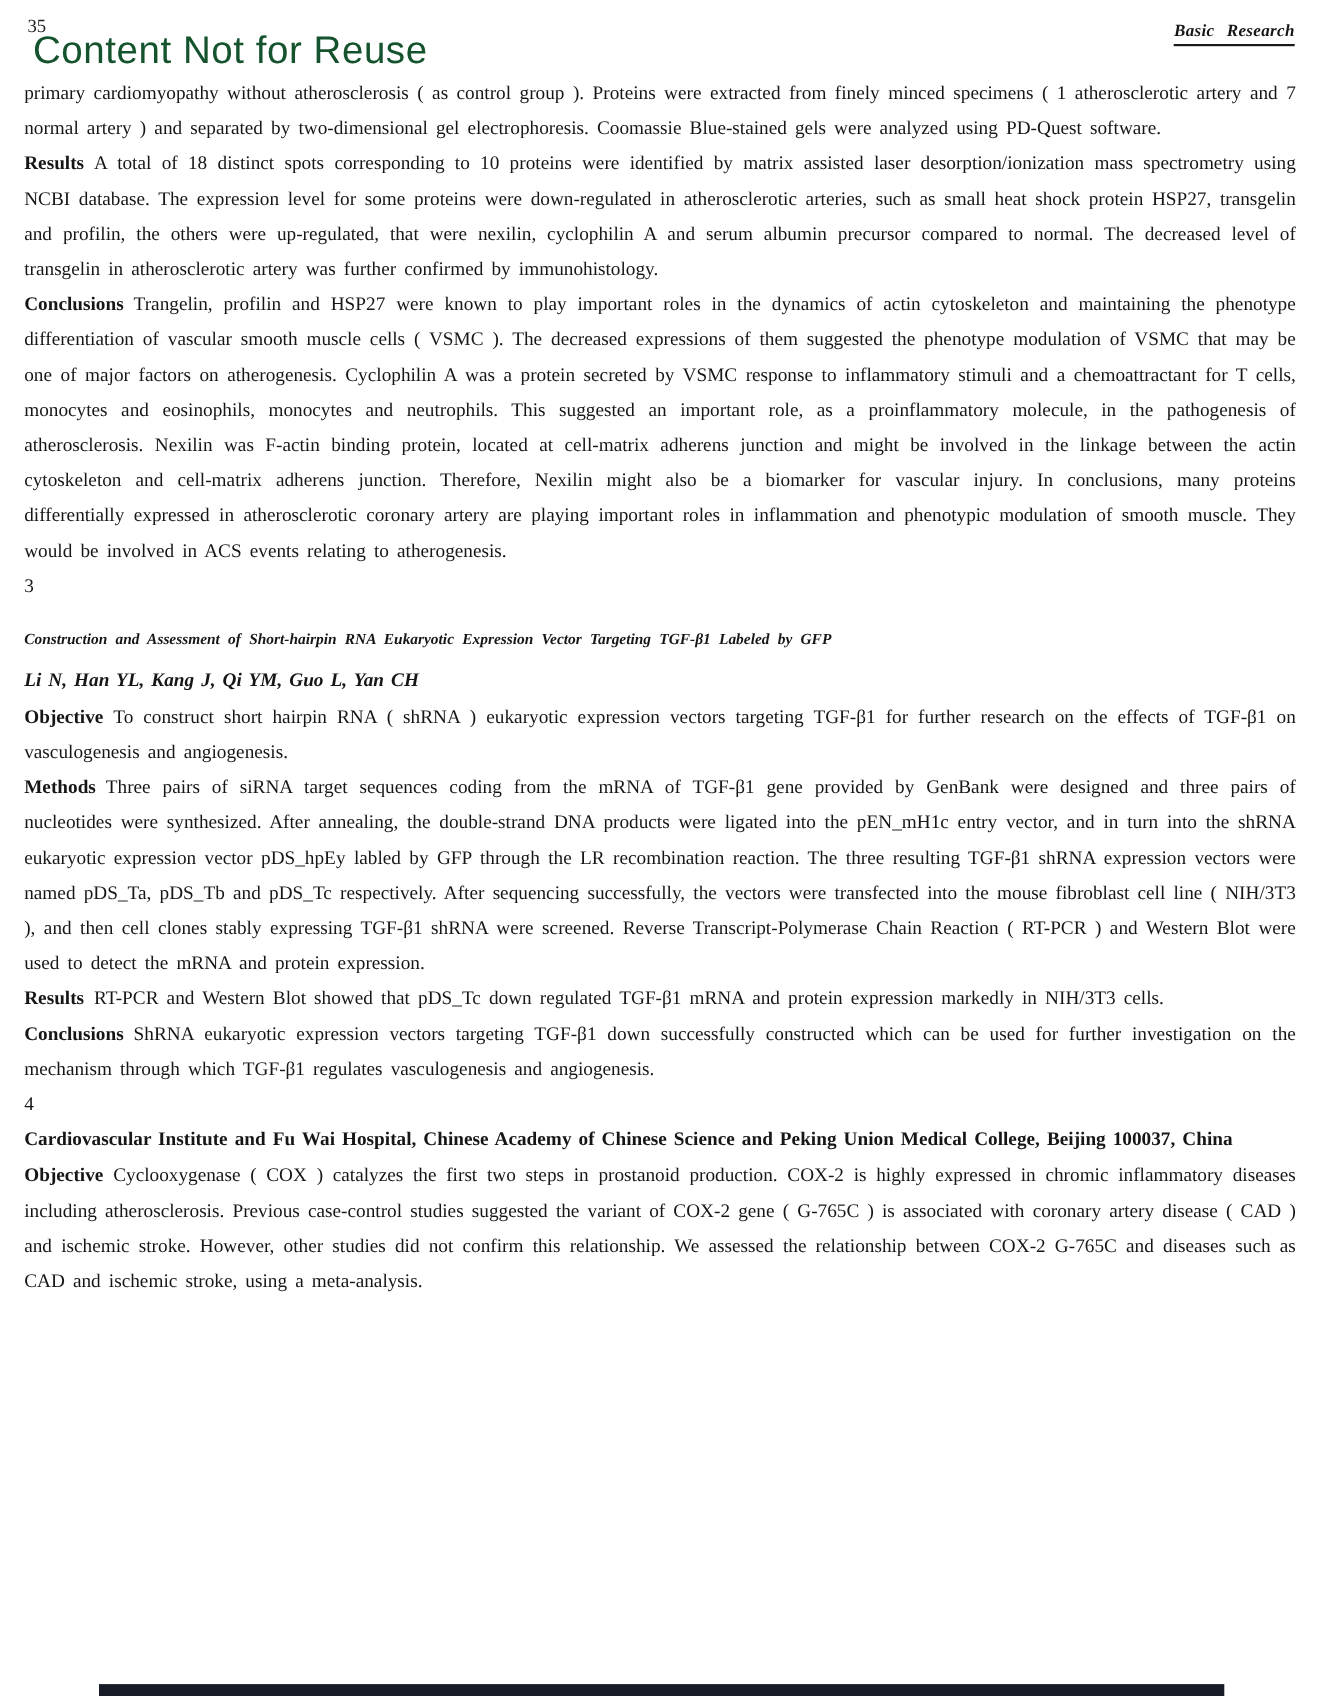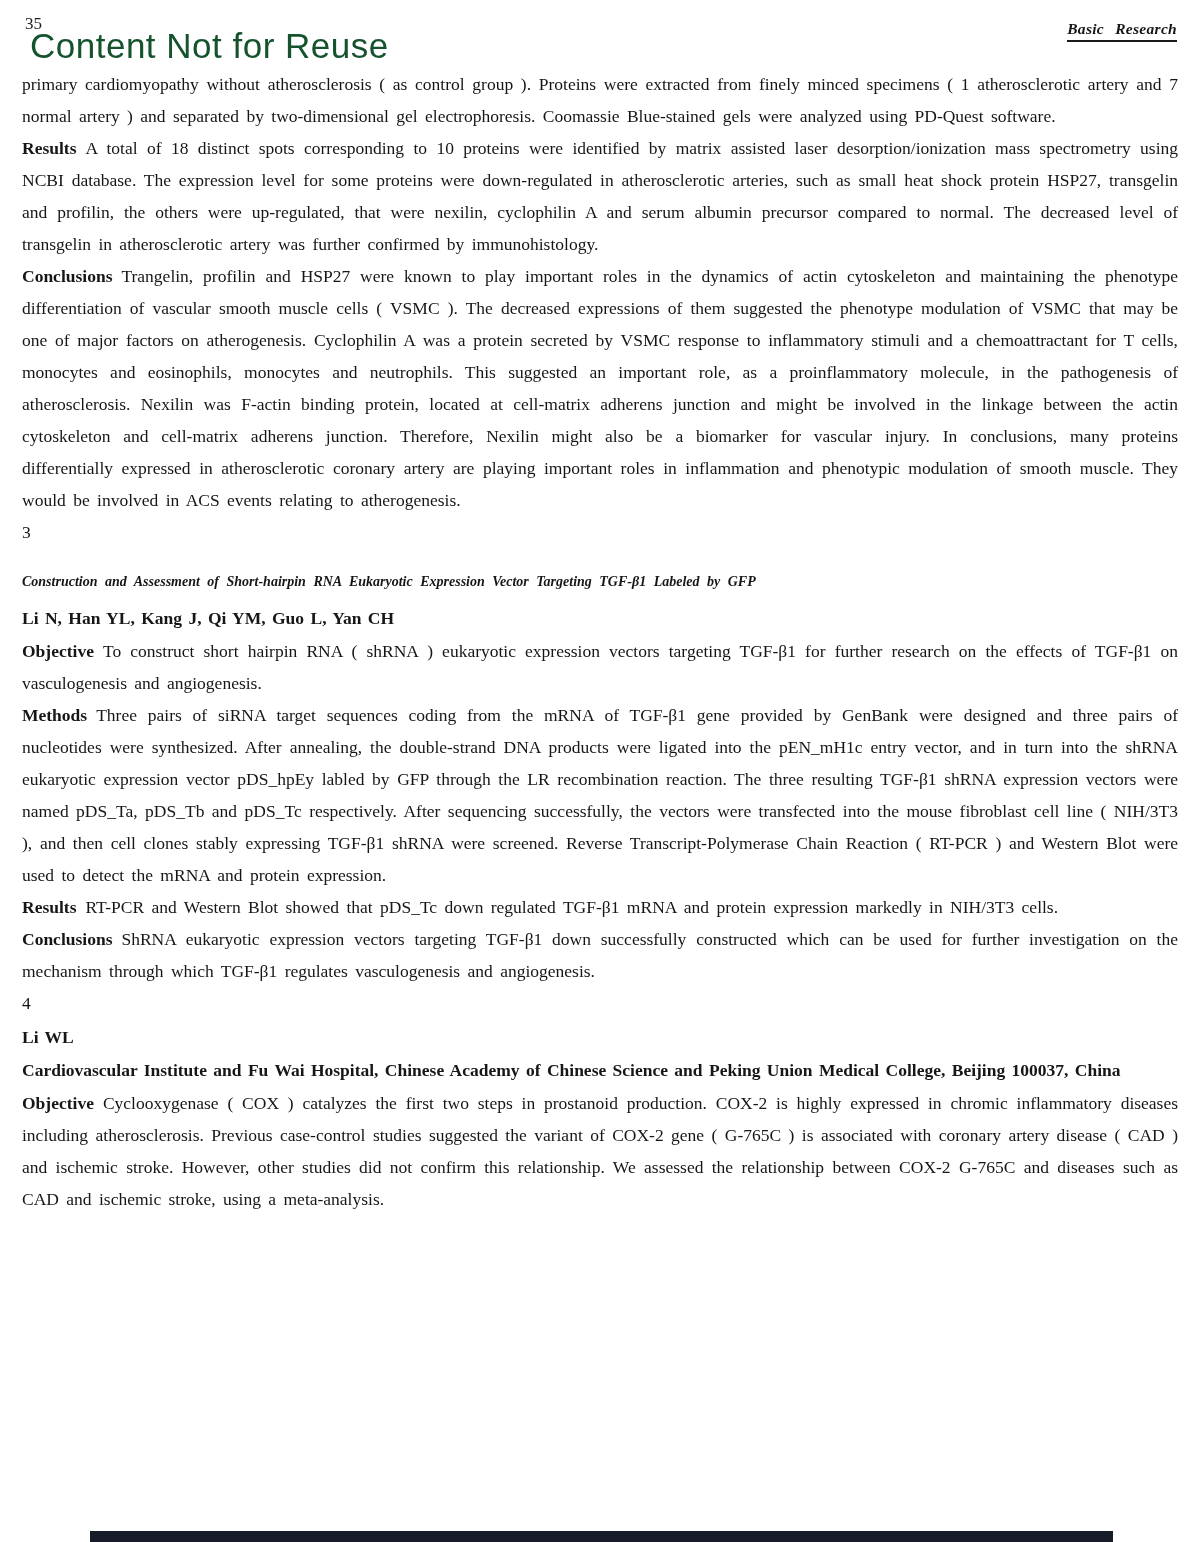--- a/index.html
+++ b/index.html
@@ -38,21 +38,21 @@
   .abs-num { font-size: 18px; line-height: 32px; margin: 42px 0 0 0; }
   .abs-title {
     font-size: 14px; font-weight: bold; line-height: 36px;
     margin: 16px 0 0 0; text-align: justify; word-spacing: 4px; font-style: italic;
   }
   .abs-meta {
     font-size: 17.5px; font-weight: bold; line-height: 33px;
     margin: 0; text-align: justify; word-spacing: 2px;
   }
   .par-gap { margin-top: 30px; font-family: Liberation Serif, serif; }
-  .meta-gap { margin-top: 2px; }
+  .meta-gap { margin-top: 2px; font-style: italic; }
   .bottom-bar {
     position: absolute; bottom: 0; left: 90px; width: 1023px; height: 11px;
     background: #181c28;
   }
 </style>
 </head>
 <body>
 
 <div class="page">
 
@@ -68,20 +68,19 @@
 
     <p class="bp abs-num">3</p>
     <p class="abs-title">Construction and Assessment of Short-hairpin RNA Eukaryotic Expression Vector Targeting TGF-β1 Labeled by GFP</p>
     <p class="abs-meta meta-gap">Li N, Han YL, Kang J, Qi YM, Guo L, Yan CH</p>
     <p class="bp par-gap"><b class="runin">Objective</b><span>To construct short hairpin RNA ( shRNA ) eukaryotic expression vectors targeting TGF-β1 for further research on the effects of TGF-β1 on vasculogenesis and angiogenesis.</span></p>
     <p class="bp"><b class="runin">Methods</b><span>Three pairs of siRNA target sequences coding from the mRNA of TGF-β1 gene provided by GenBank were designed and three pairs of nucleotides were synthesized. After annealing, the double-strand DNA products were ligated into the pEN_mH1c entry vector, and in turn into the shRNA eukaryotic expression vector pDS_hpEy labled by GFP through the LR recombination reaction. The three resulting TGF-β1 shRNA expression vectors were named pDS_Ta, pDS_Tb and pDS_Tc respectively. After sequencing successfully, the vectors were transfected into the mouse fibroblast cell line ( NIH/3T3 ), and then cell clones stably expressing TGF-β1 shRNA were screened. Reverse Transcript-Polymerase Chain Reaction ( RT-PCR ) and Western Blot were used to detect the mRNA and protein expression.</span></p>
     <p class="bp"><b class="runin">Results</b><span>RT-PCR and Western Blot showed that pDS_Tc down regulated TGF-β1 mRNA and protein expression markedly in NIH/3T3 cells.</span></p>
     <p class="bp"><b class="runin">Conclusions</b><span>ShRNA eukaryotic expression vectors targeting TGF-β1 down successfully constructed which can be used for further investigation on the mechanism through which TGF-β1 regulates vasculogenesis and angiogenesis.</span></p>
 
     <p class="bp abs-num">4</p>
-    <p class="abs-meta meta-gap">Li WL</p>
     <p class="abs-meta">Cardiovascular Institute and Fu Wai Hospital, Chinese Academy of Chinese Science and Peking Union Medical College, Beijing 100037, China</p>
     <p class="bp par-gap"><b class="runin">Objective</b><span>Cyclooxygenase ( COX ) catalyzes the first two steps in prostanoid production. COX-2 is highly expressed in chromic inflammatory diseases including atherosclerosis. Previous case-control studies suggested the variant of COX-2 gene ( G-765C ) is associated with coronary artery disease ( CAD ) and ischemic stroke. However, other studies did not confirm this relationship. We assessed the relationship between COX-2 G-765C and diseases such as CAD and ischemic stroke, using a meta-analysis.</span></p>
 
   </div>
 
   <div class="bottom-bar"></div>
 </div>
 
 </body></html>

